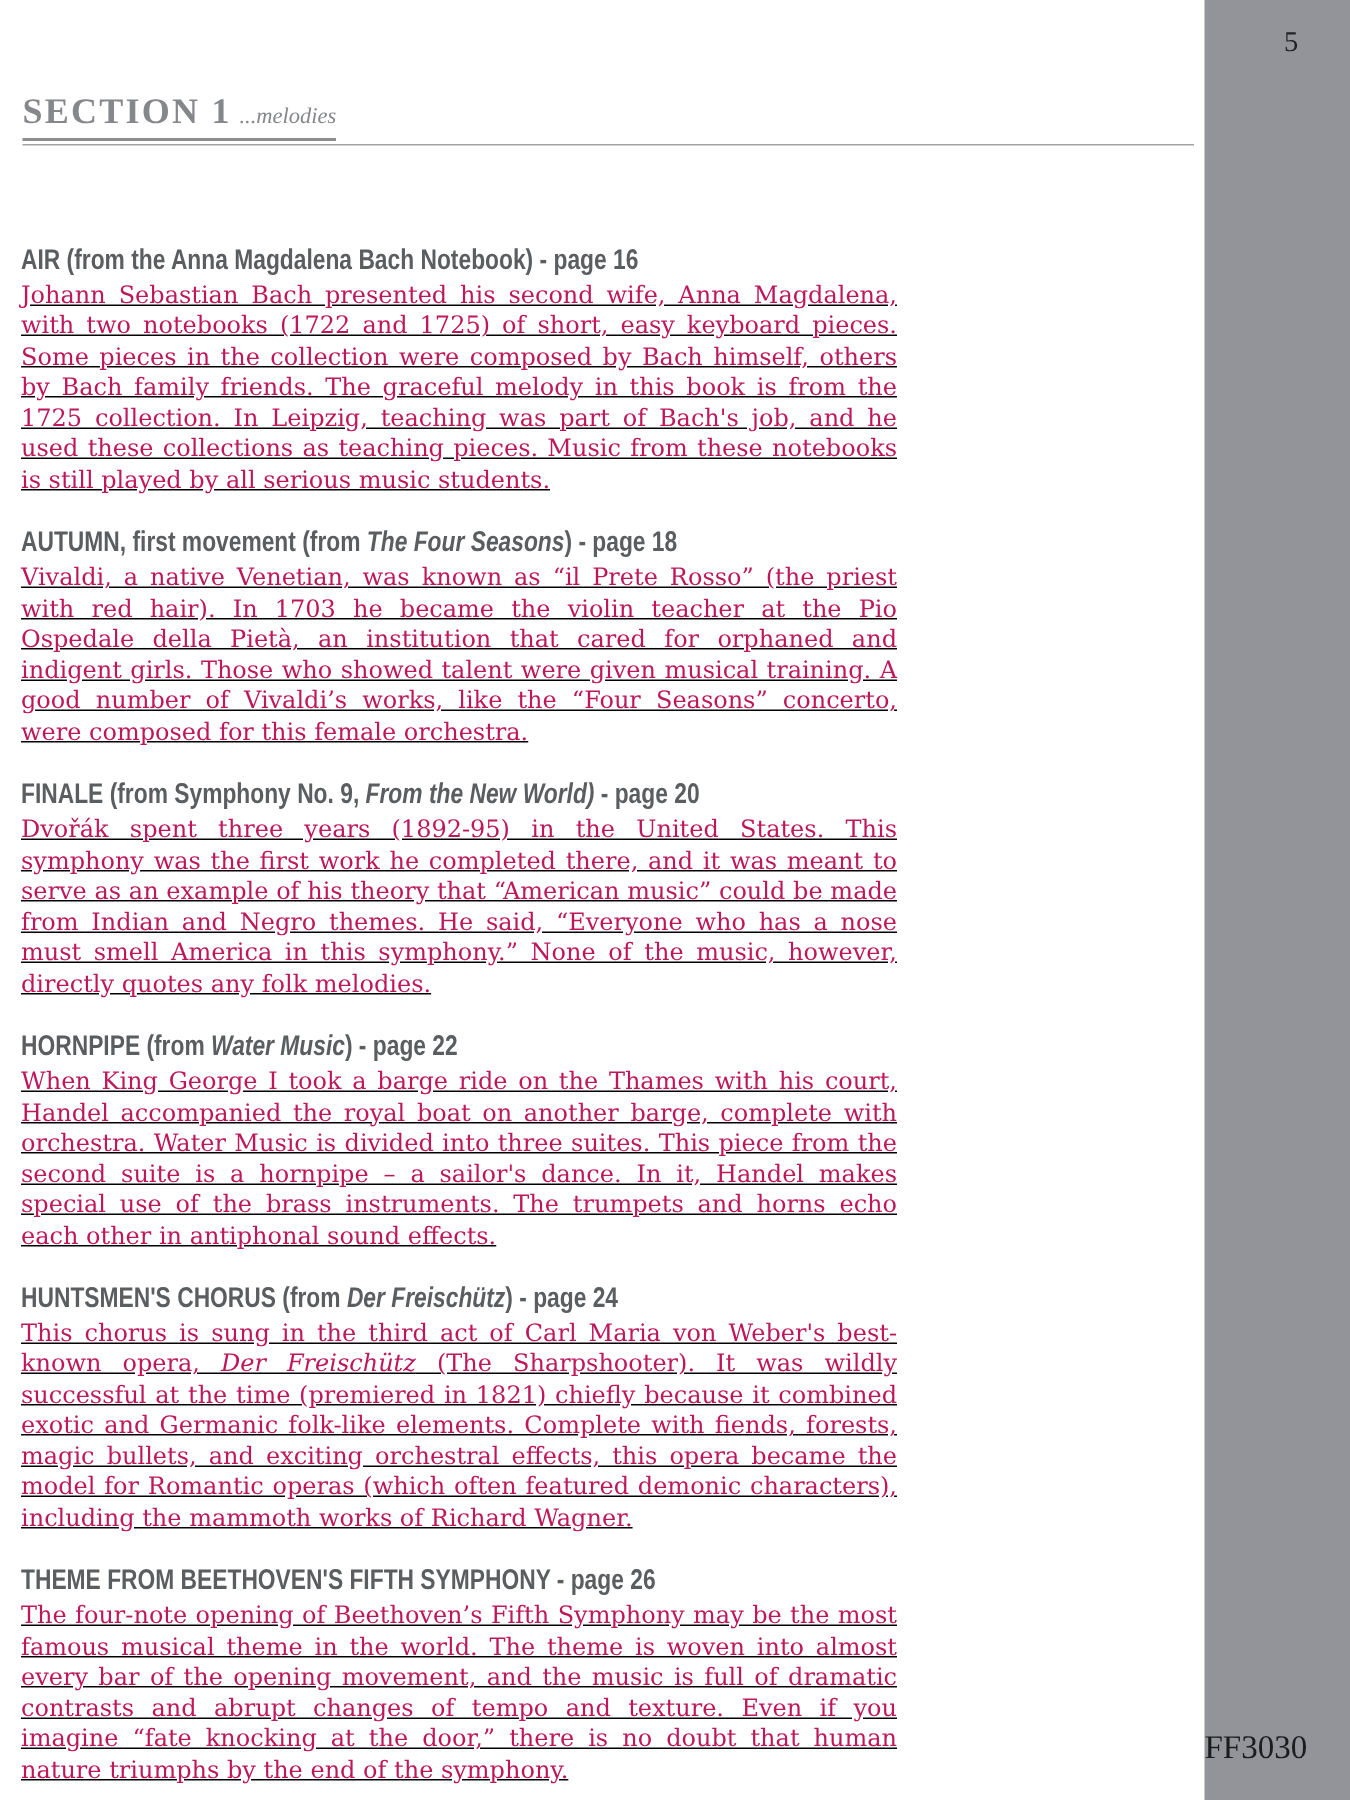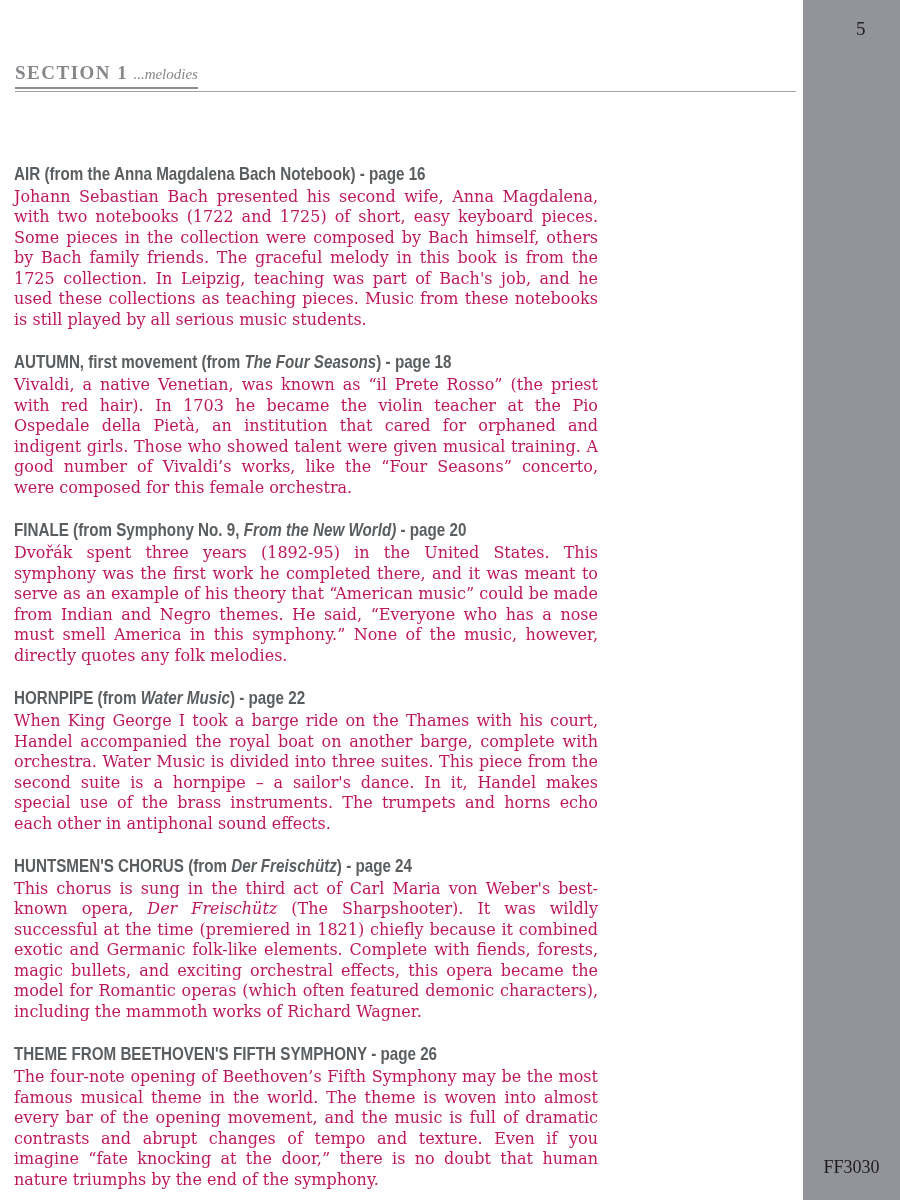--- a/index.html
+++ b/index.html
@@ -22,61 +22,61 @@
     position: absolute;
     top: 18px; left: 53px;
     font-family: "Liberation Serif", serif;
     font-size: 19px;
     color: #222226;
   }
   .catalog-number {
     position: absolute;
     bottom: 22px; left: 0;
     width: 100%;
-    text-align: center;
+    text-align: left;
     font-family: "Liberation Serif", serif;
-    font-size: 18px;
+    font-size: 22px;
     color: #1c1c1f;
   }
 
   
   .section-header {
     position: absolute;
     left: 15px; top: 62px;
     width: 781px;
     border-bottom: 1px solid #a2a2a4;
     padding-bottom: 7px;
   }
   .section-title-wrap {
     display: inline-block;
     border-bottom: 2px solid #8d8d90;
     padding-bottom: 3px;
     margin-bottom: -5px;
   }
   .section-title {
     font-family: "Liberation Serif", serif;
     font-weight: bold;
-    font-size: 19px;
+    font-size: 24px;
     letter-spacing: 1.5px;
     color: #85878b;
   }
   .section-continued {
     font-family: "Liberation Serif", serif;
     font-style: italic;
     font-size: 15px;
     color: #85878b;
   }
 
   
   .content {
     position: absolute;
     left: 14px; top: 164px;
     width: 584px;
   }
-  .entry { margin: 0 0 22px 0; }
+  .entry { margin: 0 0 22px 0; text-decoration: underline; }
   .entry-heading {
     margin: 0 0 2px 0;
     font-family: "Liberation Sans", sans-serif;
     font-weight: 700;
     font-size: 19px;
     line-height: 1.1;
     color: #5b5e60;
     display: inline-block;
     white-space: nowrap;
     transform: scaleX(0.8);

